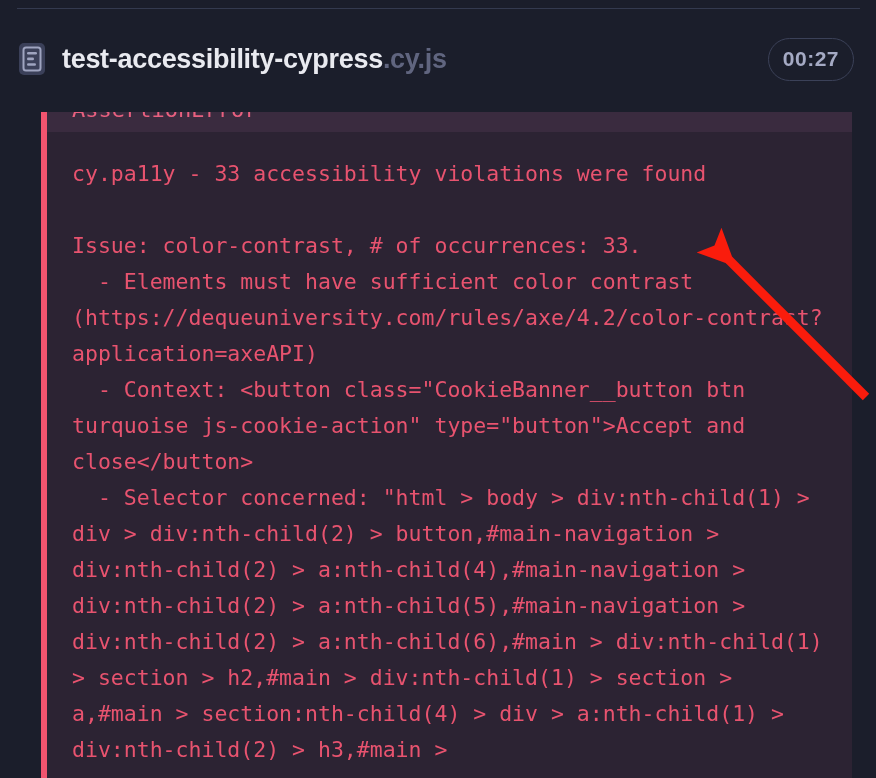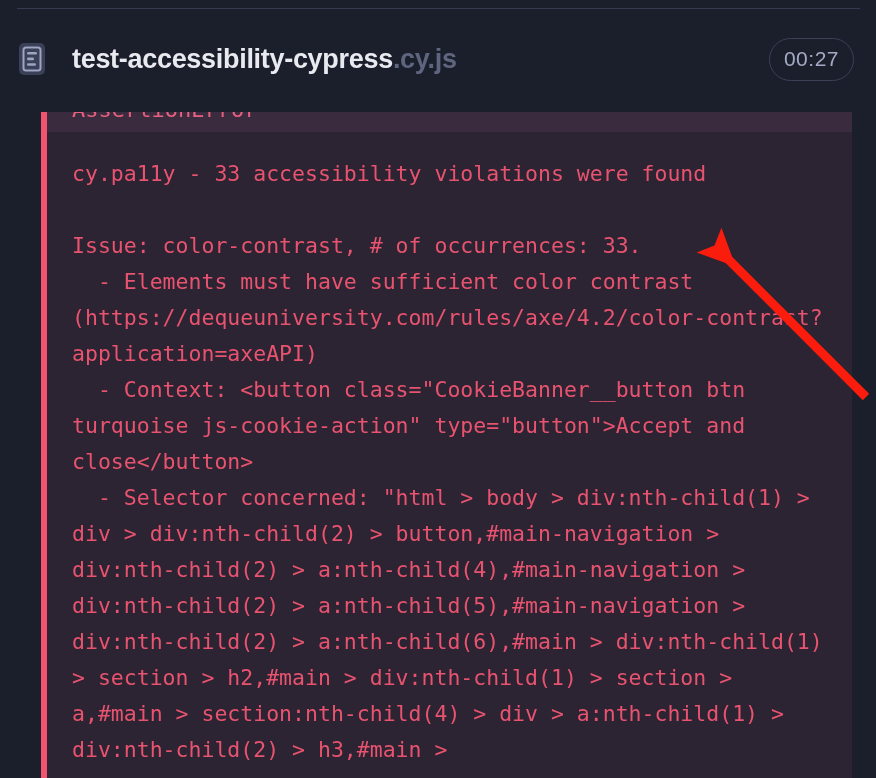--- a/index.html
+++ b/index.html
@@ -29,21 +29,20 @@
   
   .spec-header {
     position: absolute;
     left: 0;
     top: 18px;
     width: 876px;
     height: 82px;
     display: flex;
     align-items: center;
     padding: 0 22px 0 17px;
-    gap: 10px;
   }
 
   .file-icon {
     width: 30px;
     height: 34px;
     flex: 0 0 auto;
     margin-right: 15px;
     display: flex;
     align-items: center;
     justify-content: center;
@@ -71,20 +70,21 @@
     height: 43px;
     border: 1px solid #3b4158;
     border-radius: 22px;
     color: #a5aac4;
     font-size: 21px;
     letter-spacing: 0.5px;
     display: flex;
     align-items: center;
     justify-content: center;
     padding: 0 14px;
+    font-weight: bold;
   }
 
   
   .error-panel {
     position: absolute;
     left: 41px;
     top: 112px;
     width: 811px;
     height: 666px;
     border-left: 6px solid #f2546f;

